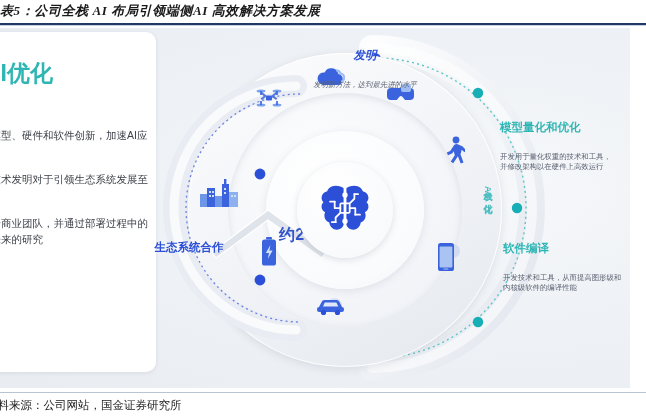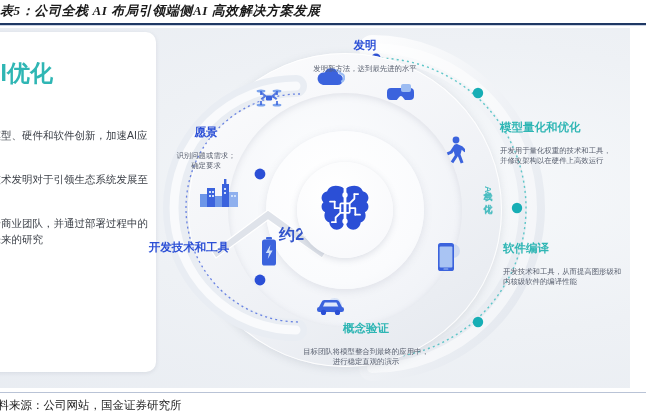--- a/index.html
+++ b/index.html
@@ -121,21 +121,21 @@
   .vlabel {
     position: absolute; left: 331px; top: 156px;
     font-size: 9px; font-weight: bold; color: #49bcc0;
     writing-mode: vertical-rl; letter-spacing: 1px;
     white-space: nowrap;
   }
 
   
   .node { position: absolute; width: 170px; }
   .node .nt { font-size: 11.5px; font-weight: bold; white-space: nowrap; line-height: 14px; }
-  .node .ns { font-size: 7.4px; line-height: 10px; color: #5a6170; margin-top: 12px; }
+  .node .ns { font-size: 7.4px; line-height: 10px; color: #5a6170; margin-top: 18px; }
   .n-blue .nt { color: #2b4fd6; }
   .n-teal .nt { color: #2fb6b4; }
   .ctr { text-align: center; }
   .rgt { text-align: left; }
 
   
   .dev { position: absolute; }
   .dev svg { display: block; }
 
   .glow { position:absolute; border-radius:50%; background:rgba(120,160,235,.22); }
@@ -309,52 +309,42 @@
             <rect x="11" y="17" width="2" height="2"></rect>
               <rect x="14" y="17" width="2" height="2"></rect>
             <rect x="26" y="10" width="2" height="2"></rect>
               <rect x="26" y="14" width="2" height="2"></rect>
             <rect x="33" y="17" width="2" height="2"></rect>
               <rect x="36" y="17" width="2" height="2"></rect>
           </g>
         </svg>
       </div>
 
-      <div class="node n-blue ctr" style="left:125px;top:10px;width:180px;">
+      <div class="node n-blue ctr" style="left:125px;top:20px;width:180px;font-style:italic;">
         <div class="nt">发明</div>
         <div class="ns">发明新方法，达到最先进的水平</div>
       </div>
 
       <div class="node n-teal rgt" style="left:350px;top:92px;">
         <div class="nt">模型量化和优化</div>
         <div class="ns" style="white-space:pre-line;">开发用于量化权重的技术和工具，
 并修改架构以在硬件上高效运行</div>
       </div>
 
       <div class="node n-teal rgt" style="left:353px;top:213px;">
         <div class="nt">软件编译</div>
         <div class="ns" style="white-space:pre-line;">开发技术和工具，从而提高图形级和
 内核级软件的编译性能</div>
       </div>
 
-      <div class="node n-teal ctr" style="left:106px;top:293px;width:220px;">
-        <div class="nt">概念验证</div>
-        <div class="ns" style="white-space:pre-line;">目标团队将模型整合到最终的应用中，
-进行稳定直观的演示</div>
-      </div>
 
       <div class="node n-blue ctr" style="left:-36px;top:212px;width:150px;">
-        <div class="nt">开发技术和工具</div>
-      </div>
-
-      <div class="node n-blue ctr" style="left:-14px;top:97px;width:140px;">
-        <div class="nt">愿景</div>
-        <div class="ns" style="white-space:pre-line;">识别问题或需求；
-确定要求</div>
-      </div>
+        <div class="nt">生态系统合作</div>
+      </div>
+
 
     </div>
   </div>
 
   <div class="source-rule"></div>
   <div class="source">资料来源：公司网站，国金证券研究所</div>
 
 </div>
 
 </body></html>

